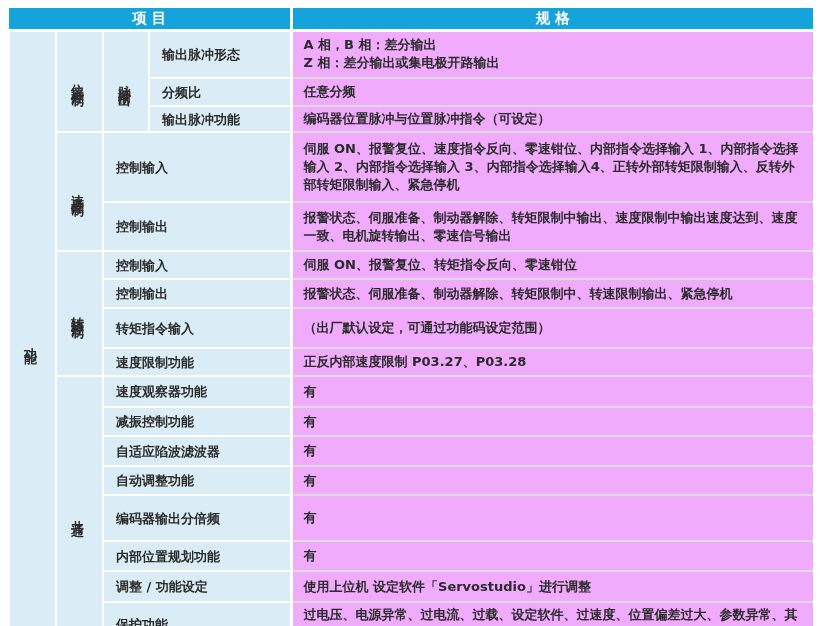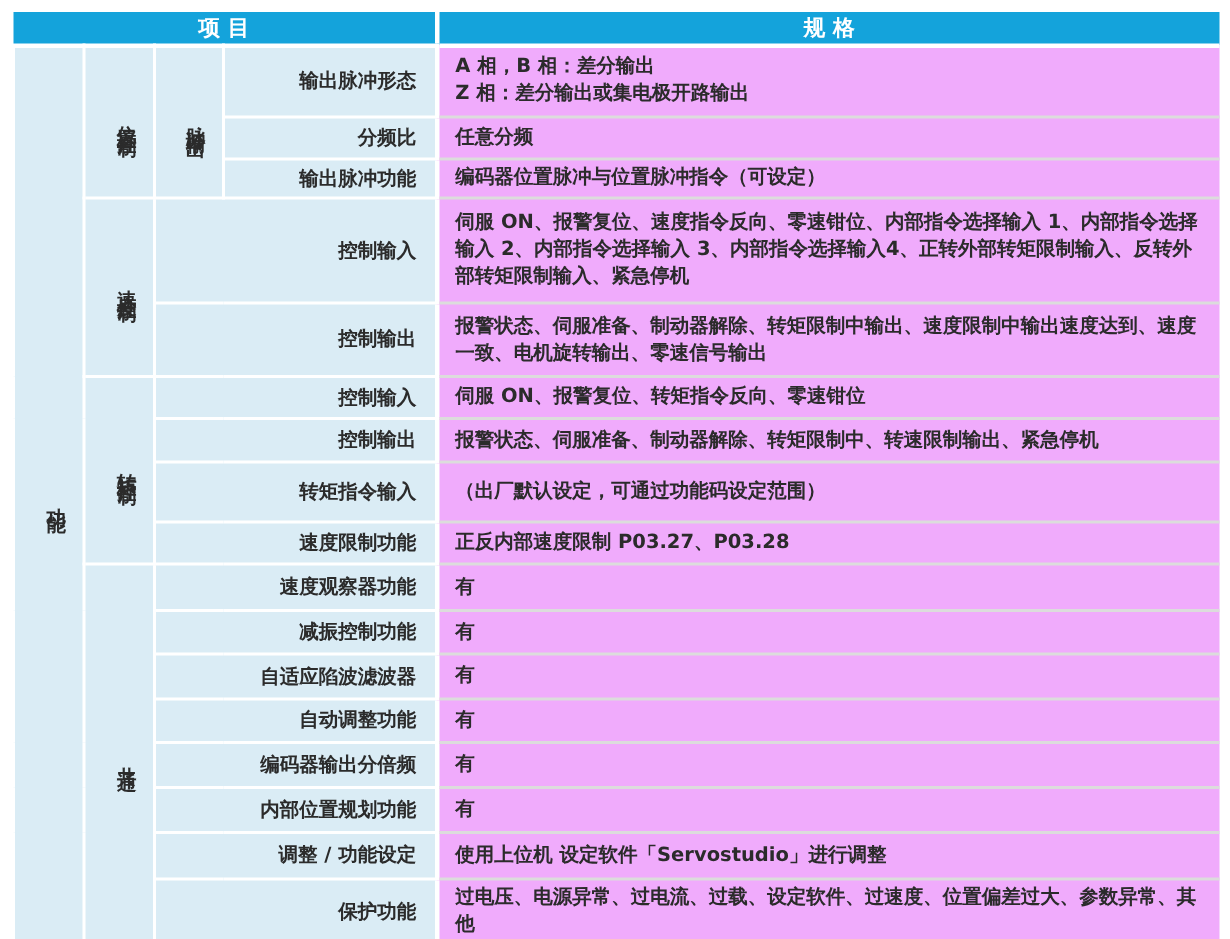--- a/index.html
+++ b/index.html
@@ -33,21 +33,21 @@
     vertical-align:middle;
     border-bottom:3px solid #fff;
     padding:0;
   }
   th.hdr-spec{border-left:3px solid #fff;}
   td.lb{
     background:var(--cell-bg);
     border:2px solid #fff;
     font-size:13px;
     font-weight:bold;
-    text-align:right;
+    text-align:left;
     vertical-align:middle;
     padding:1px 12px;
     line-height:17px;
   }
   td.lb .vtext{
     display:inline-block;
     writing-mode:vertical-rl;
     text-orientation:upright;
     letter-spacing:3px;
     line-height:1.15;
@@ -143,21 +143,21 @@
       <td class="spec">有</td>
     </tr>
     <tr style="height:30px">
       <td class="lb" colspan="2">自适应陷波滤波器</td>
       <td class="spec">有</td>
     </tr>
     <tr style="height:29px">
       <td class="lb" colspan="2">自动调整功能</td>
       <td class="spec">有</td>
     </tr>
-    <tr style="height:30px">
+    <tr style="height:46px">
       <td class="lb" colspan="2">编码器输出分倍频</td>
       <td class="spec">有</td>
     </tr>
     <tr style="height:30px">
       <td class="lb" colspan="2">内部位置规划功能</td>
       <td class="spec">有</td>
     </tr>
     <tr style="height:31px">
       <td class="lb" colspan="2">调整 / 功能设定</td>
       <td class="spec">使用上位机 设定软件「Servostudio」进行调整</td>

